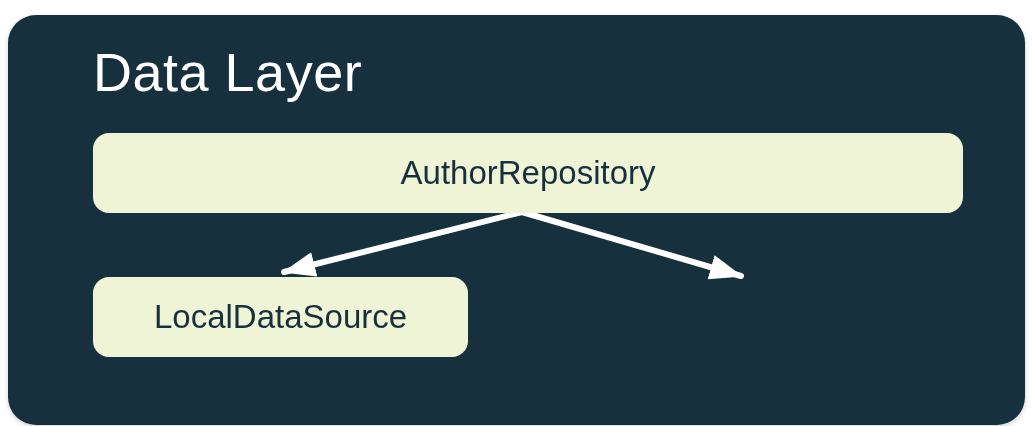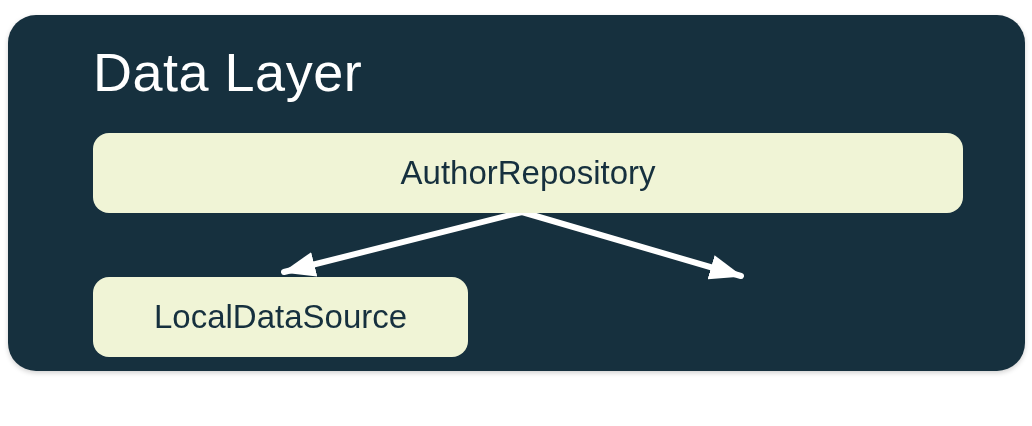--- a/index.html
+++ b/index.html
@@ -17,21 +17,21 @@
     font-family: "Liberation Sans", sans-serif;
     overflow: hidden;
   }
   .canvas {
     position: relative;
     width: 1032px; height: 426px;
   }
   .container {
     position: absolute;
     left: 8px; top: 15px;
-    width: 1017px; height: 356px;
+    width: 1017px; height: 410px;
     background: var(--container-background);
     border-radius: 28px;
     box-shadow: 0 2px 5px rgba(0,0,0,0.18);
   }
   .title {
     position: absolute;
     left: 85px; top: 26px;
     font-size: 54px;
     font-weight: 400;
     letter-spacing: 0.5px;

